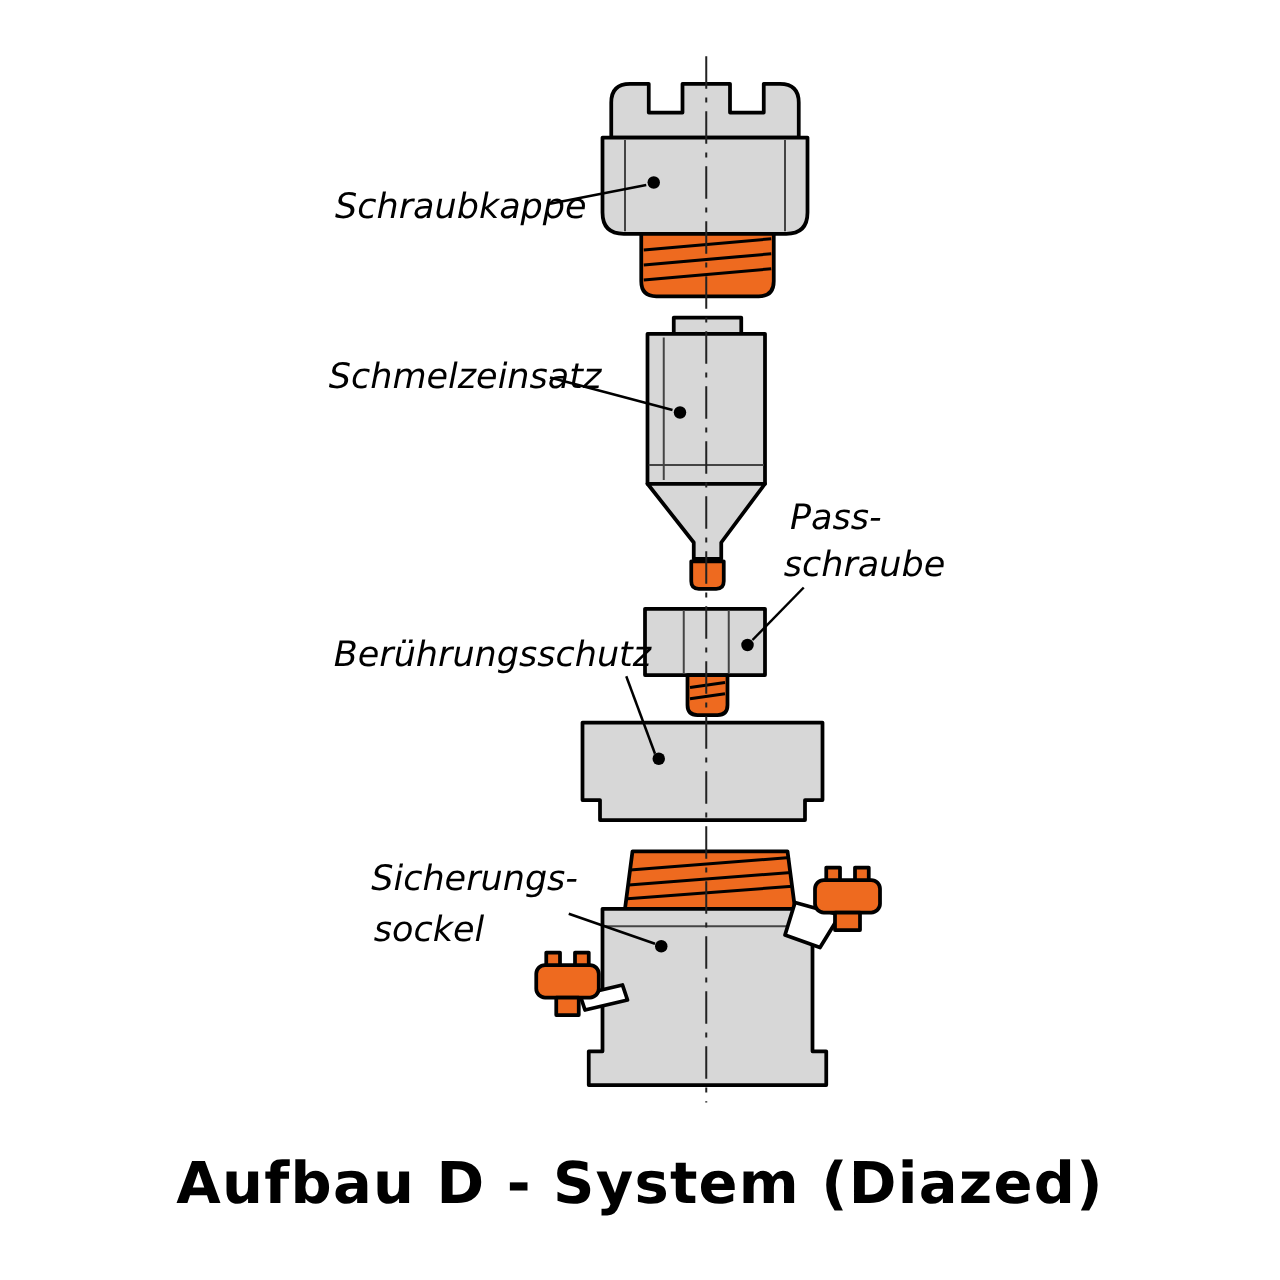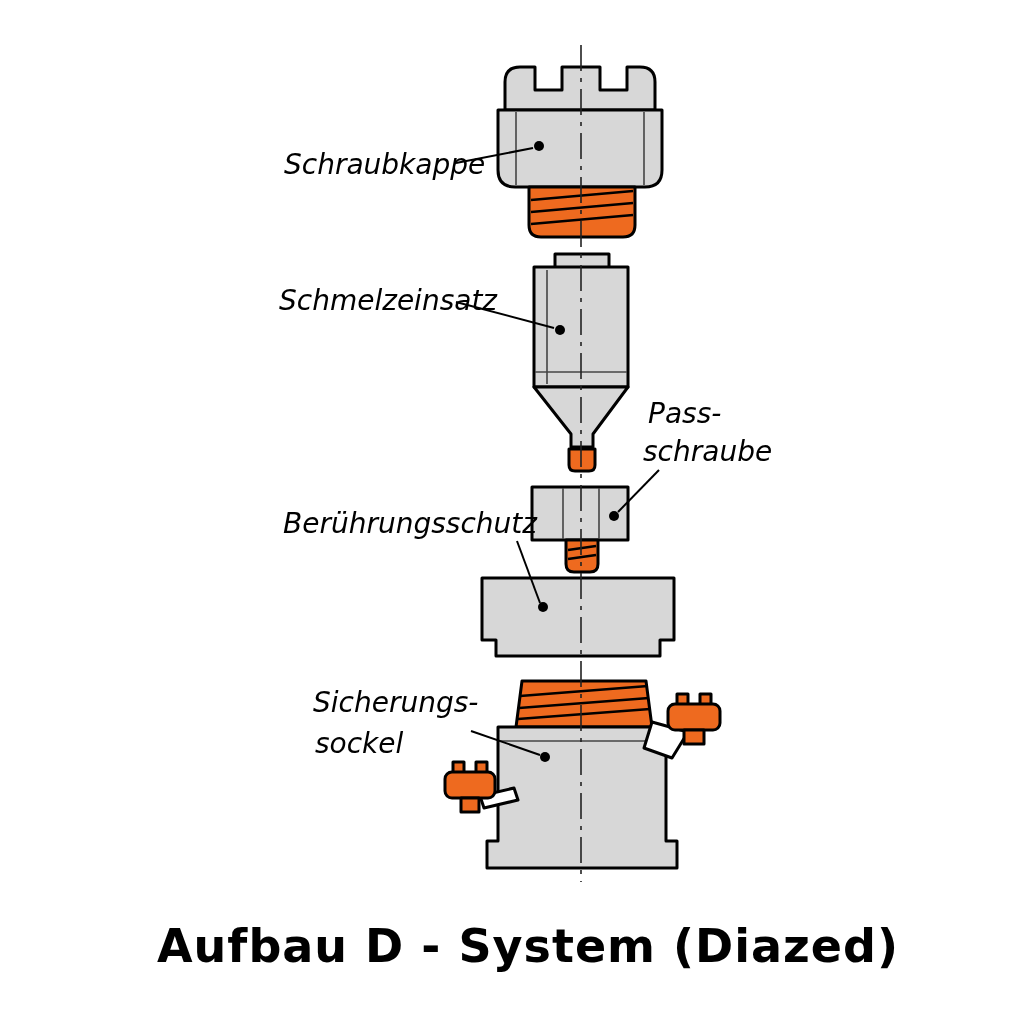--- a/index.html
+++ b/index.html
@@ -3,21 +3,20 @@
 <meta charset="utf-8">
 <style>
   html, body { margin: 0; padding: 0; background: #ffffff; }
   .stage {
     position: relative;
     width: 928px;
     height: 1024px;
     background: #ffffff;
     overflow: hidden;
     font-family: "DejaVu Sans", sans-serif;
-    padding-left: 16px;
   }
   svg { display: block; }
   .lbl  { font: italic 28px "DejaVu Sans", sans-serif; fill: #000; }
   .ttl  { font: bold 46px "DejaVu Sans", sans-serif; fill: #000; letter-spacing: 1px; }
   .outline  { stroke: #000; stroke-width: 3; stroke-linejoin: round; }
   .thin     { stroke: #444; stroke-width: 1.6; fill: none; }
   .stripe   { stroke: #000; stroke-width: 2.4; fill: none; }
   .leader   { stroke: #000; stroke-width: 2; fill: none; }
   .centerline { stroke: #222; stroke-width: 1.6; stroke-dasharray: 26 7 4 7; fill: none; }
 </style>

